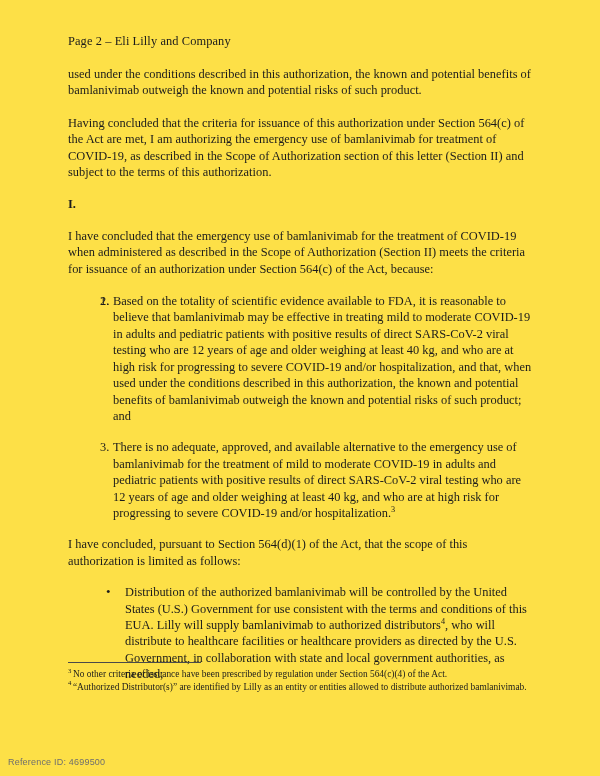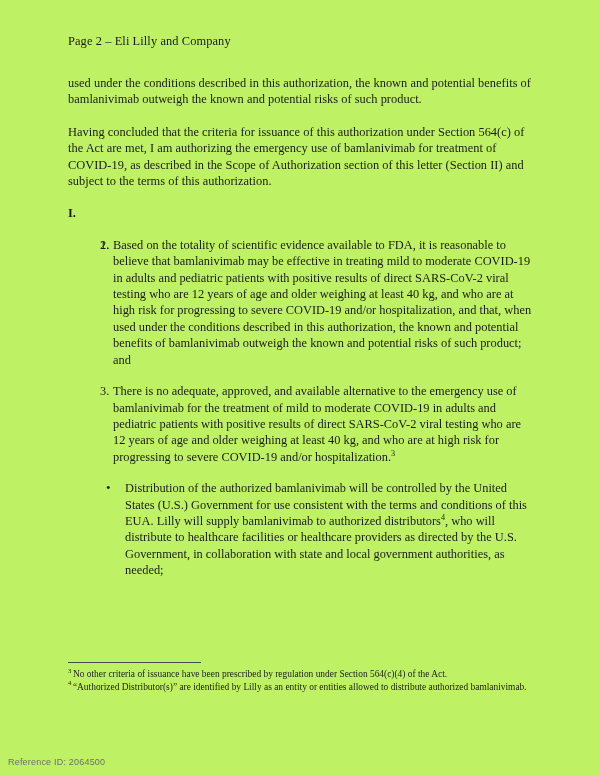--- a/index.html
+++ b/index.html
@@ -13,21 +13,21 @@
     height: 776px;
     position: relative;
     font-family: "Liberation Serif", "DejaVu Serif", serif;
     color: #1b1b1b;
     overflow: hidden;
   }
 
   .page {
     position: absolute;
     inset: 0;
-    background: #bef264;
+    background: #fde047;
   }
 
   
   .page-header {
     position: absolute;
     left: 68px;
     top: 33px;
     font-size: 12.4px;
     line-height: 16px;
     letter-spacing: 0.1px;
@@ -36,21 +36,21 @@
 
   
   .body-col {
     position: absolute;
     left: 68px;
     top: 63px;
     width: 468px;
   }
 
   p.para {
-    margin: 12px 0 16px 0;
+    margin: 3px 0 16px 0;
     font-size: 12.4px;
     line-height: 16.4px;
     text-align: left;
     letter-spacing: 0.02px;
   }
   p.para.tight { margin-bottom: 15px; }
 
   h2.section {
     margin: 5px 0 15px 0;
     font-size: 12.4px;
@@ -161,51 +161,53 @@
   <div class="body-col">
 
     <p class="para">used under the conditions described in this authorization, the known and potential benefits of bamlanivimab outweigh the known and potential risks of such product.</p>
 
     <p class="para">Having concluded that the criteria for issuance of this authorization under Section 564(c) of the Act are met, I am authorizing the emergency use of bamlanivimab for treatment of COVID-19, as described in the Scope of Authorization section of this letter (Section II) and subject to the terms of this authorization.</p>
 
     <h2 class="section">
       <span class="numeral">I.</span>
     </h2>
 
+    <p class="para">I have concluded that the emergency use of bamlanivimab for the treatment of COVID-19 when administered as described in the Scope of Authorization (Section II) meets the criteria for issuance of an authorization under Section 564(c) of the Act, because:</p>
 
     <ol class="num-list">
       <li>
         <span class="marker">1.</span>
       </li>
       <li>
         <span class="marker">2.</span>
         <span>Based on the totality of scientific evidence available to FDA, it is reasonable to believe that bamlanivimab may be effective in treating mild to moderate COVID-19 in adults and pediatric patients with positive results of direct SARS-CoV-2 viral testing who are 12 years of age and older weighing at least 40 kg, and who are at high risk for progressing to severe COVID-19 and/or hospitalization, and that, when used under the conditions described in this authorization, the known and potential benefits of bamlanivimab outweigh the known and potential risks of such product; and</span>
       </li>
       <li>
         <span class="marker">3.</span>
         <span>There is no adequate, approved, and available alternative to the emergency use of bamlanivimab for the treatment of mild to moderate COVID-19 in adults and pediatric patients with positive results of direct SARS-CoV-2 viral testing who are 12 years of age and older weighing at least 40 kg, and who are at high risk for progressing to severe COVID-19 and/or hospitalization.</span><sup class="fn">3</sup>
       </li>
     </ol>
 
 
+    <p class="para tight">I have concluded, pursuant to Section 564(d)(1) of the Act, that the scope of this authorization is limited as follows:</p>
 
     <ul class="bul-list">
       <li>
         <span class="bullet">•</span>
         <span>Distribution of the authorized bamlanivimab will be controlled by the United States (U.S.) Government for use consistent with the terms and conditions of this EUA. Lilly will supply bamlanivimab to authorized distributors</span><sup class="fn">4</sup><span>, who will distribute to healthcare facilities or healthcare providers as directed by the U.S. Government, in collaboration with state and local government authorities, as needed;</span>
       </li>
     </ul>
 
   </div>
 
   <div class="footnotes">
     <div class="fn-rule"></div>
     <p class="fn-item">
       <sup class="fnmark">3</sup><span>No other criteria of issuance have been prescribed by regulation under Section 564(c)(4) of the Act.</span>
     </p>
     <p class="fn-item">
       <sup class="fnmark">4</sup><span>“Authorized Distributor(s)” are identified by Lilly as an entity or entities allowed to distribute authorized bamlanivimab.</span>
     </p>
   </div>
 
-  <div class="ref-id">Reference ID: 2064500</div>
+  <div class="ref-id">Reference ID: 4699500</div>
 
 </div>
 
 </body></html>

